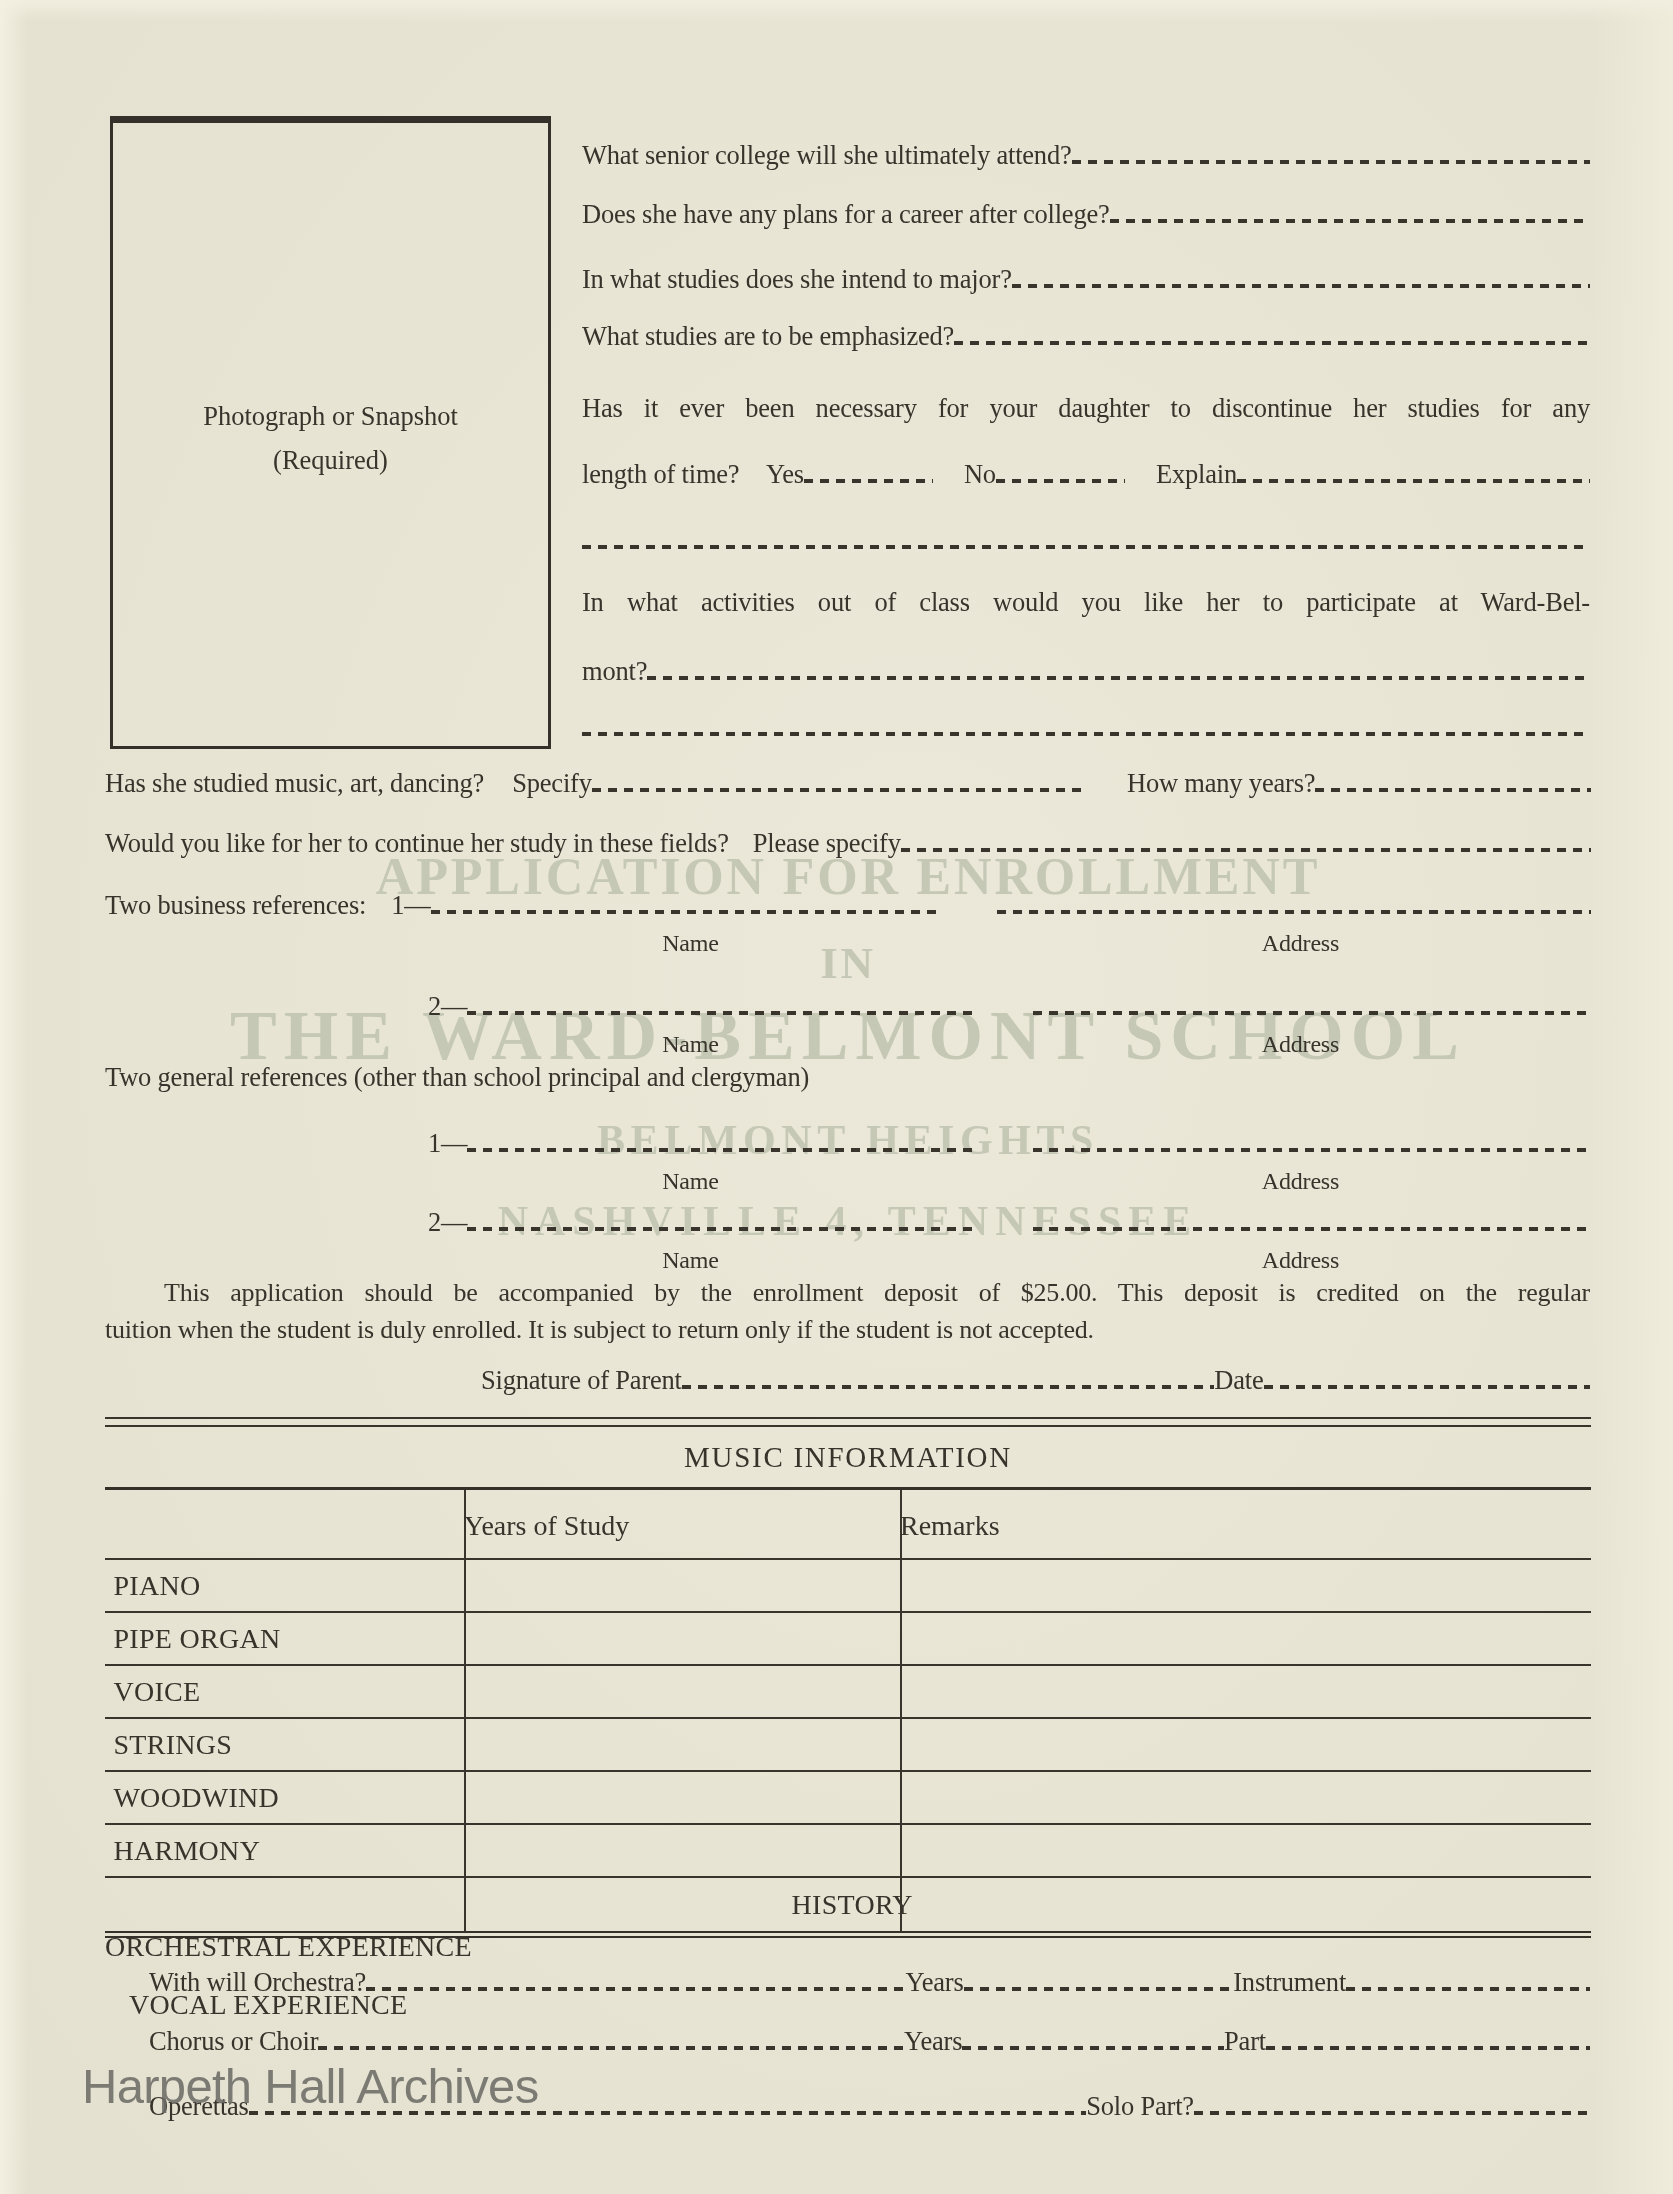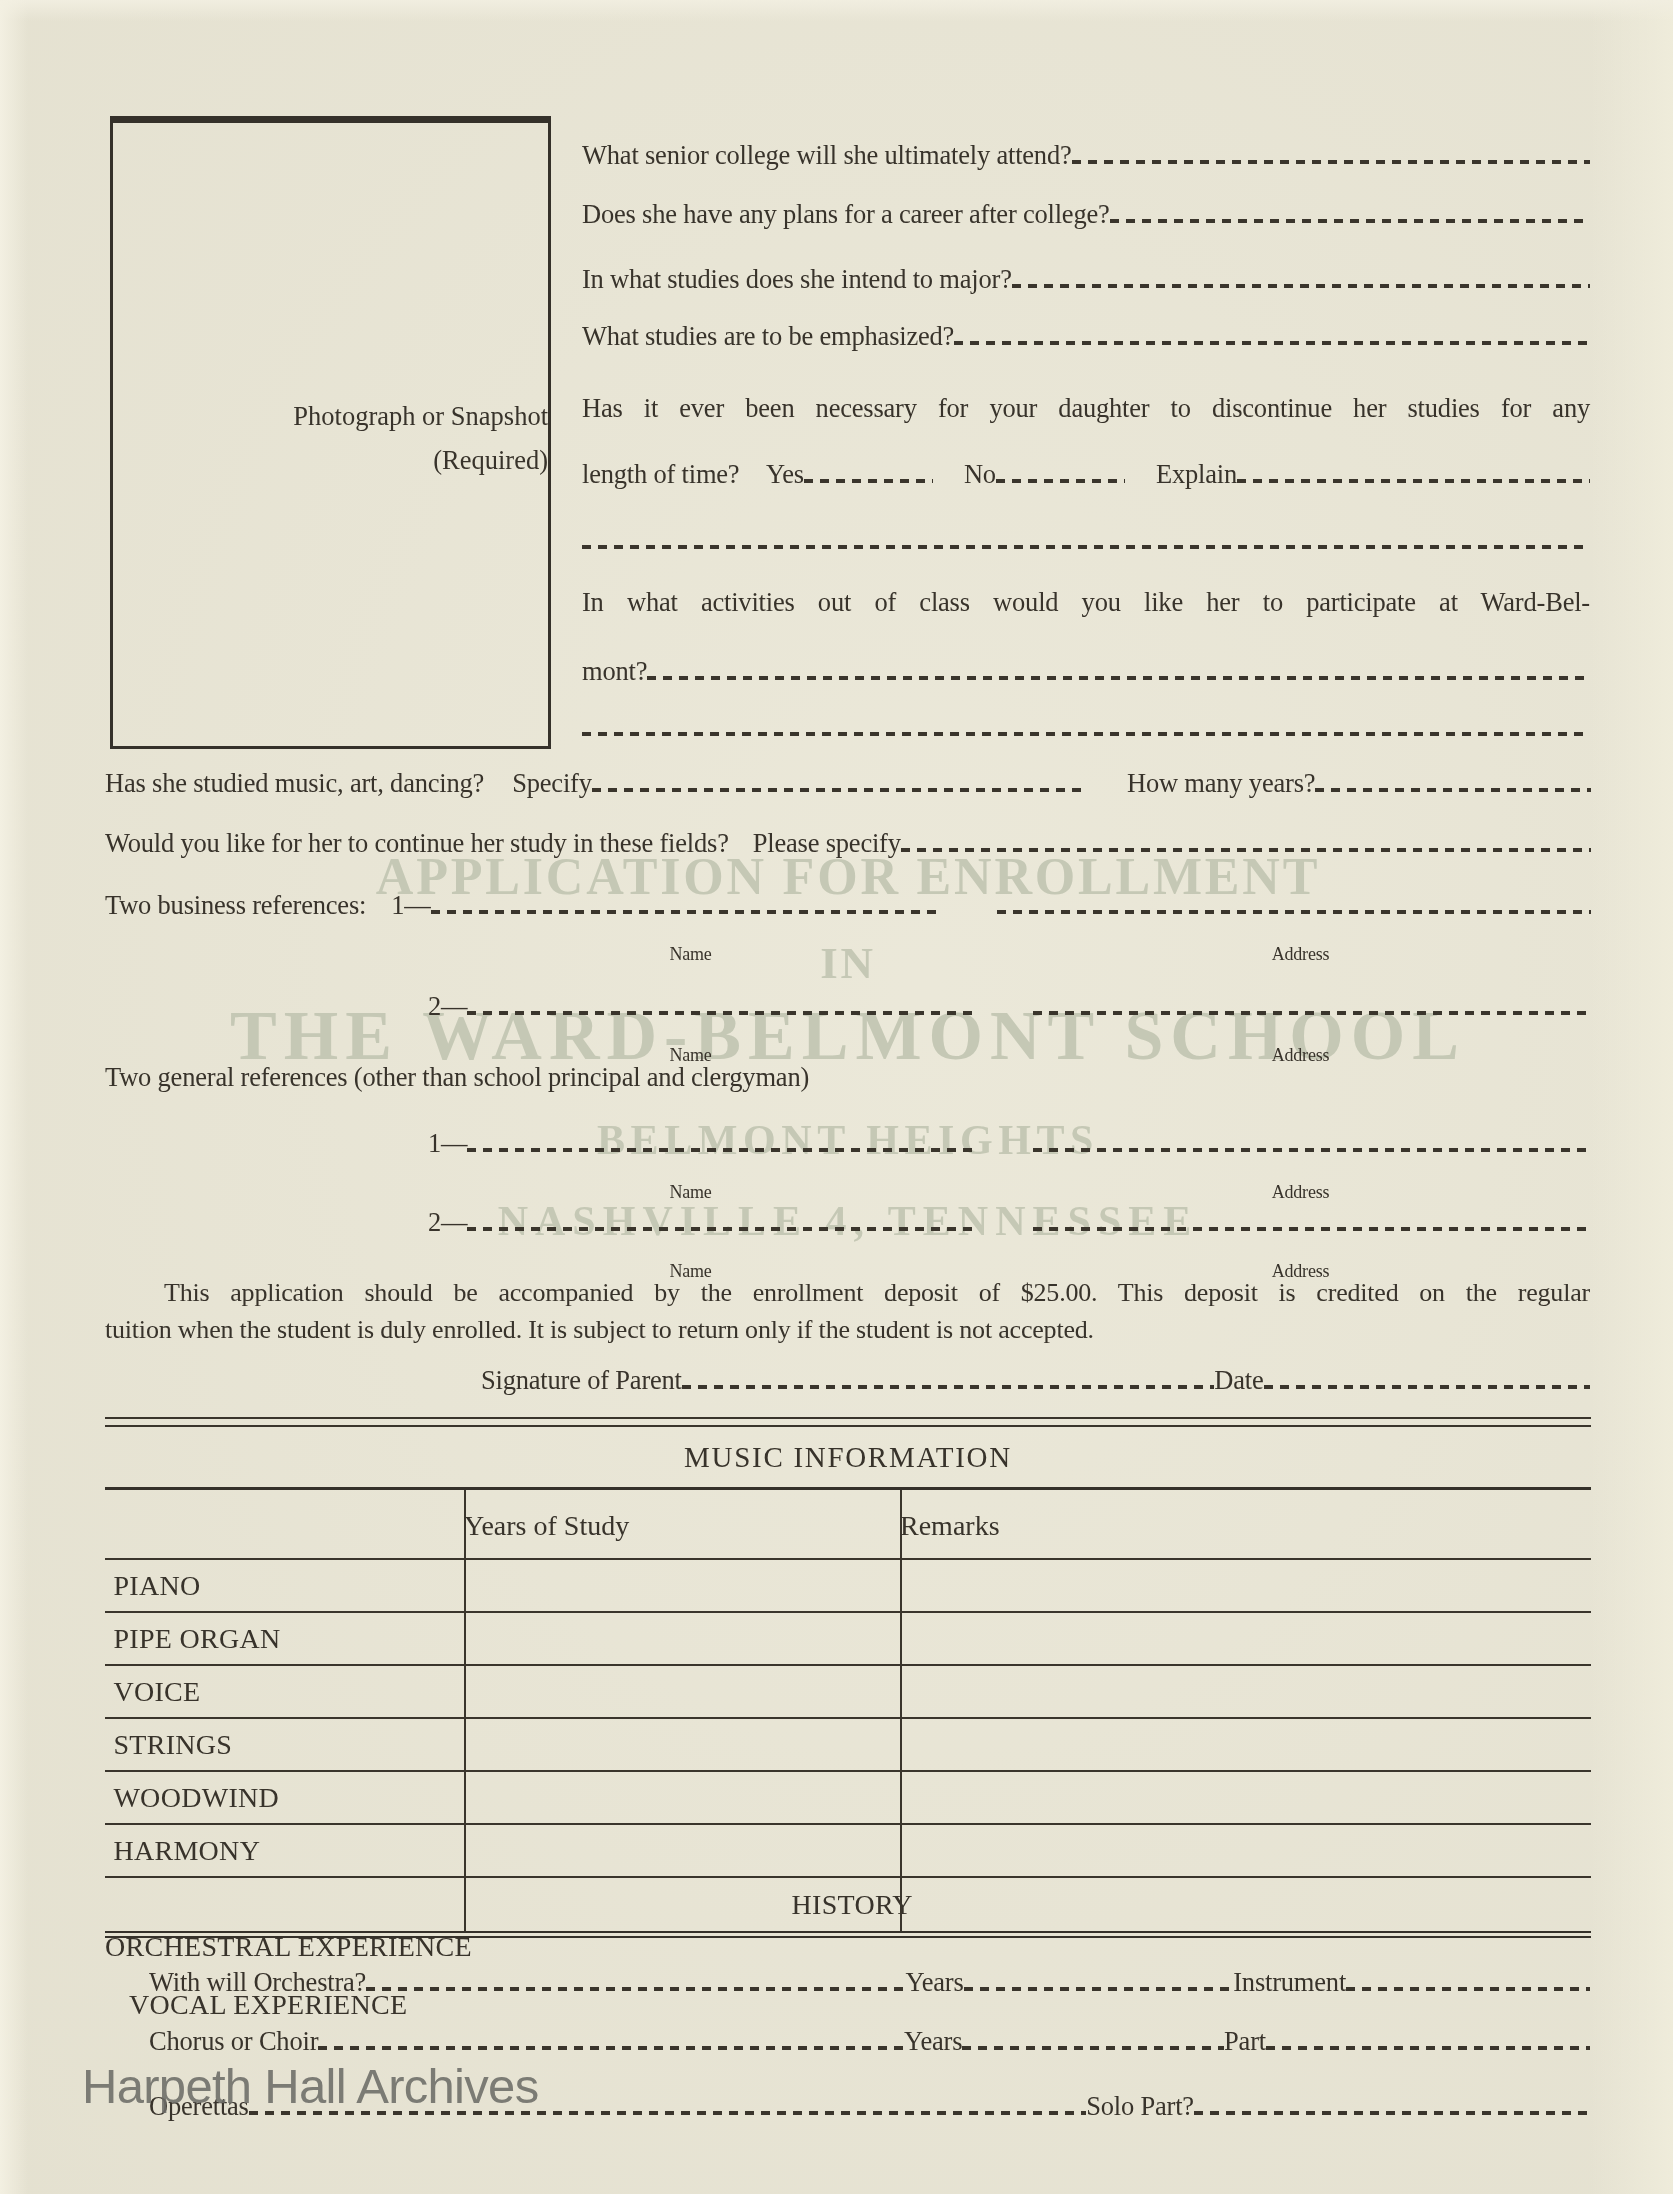--- a/index.html
+++ b/index.html
@@ -23,29 +23,29 @@
   .dots{
     flex:1 1 auto;align-self:stretch;
     background-image:repeating-linear-gradient(90deg,#3a352c 0 9px,rgba(0,0,0,0) 9px 16px);
     background-size:100% 4.2px;background-repeat:no-repeat;
     background-position:left bottom 5.6px;
   }
   .dots.fx{flex:0 0 auto;}
   .sp{flex:0 0 auto;align-self:stretch;}
   .justify{display:block;text-align:justify;text-align-last:justify;height:auto;}
   .caps{font-size:28px;letter-spacing:0.3px;}
-  .small{font-size:18px;margin-top:14px;}
+  .small{font-size:24px;}
   
   .photo-box{
     position:absolute;left:110px;top:116px;width:441px;height:633px;
     border:3.5px solid #35312a;border-top-width:7px;z-index:2;
     box-sizing:border-box;
   }
   .photo-label{
-    position:absolute;left:0;right:0;top:272px;text-align:right;
+    position:absolute;left:0;right:0;top:272px;text-align:center;
     font-size:26.5px;line-height:1.65;
   }
   
   .dotrow{position:absolute;z-index:2;height:36px;display:flex;}
   
   .double-rule{
     position:absolute;left:105px;width:1486px;height:9.8px;z-index:2;
     border-top:2.8px solid #3a352c;border-bottom:2.8px solid #3a352c;box-sizing:border-box;
   }
   

